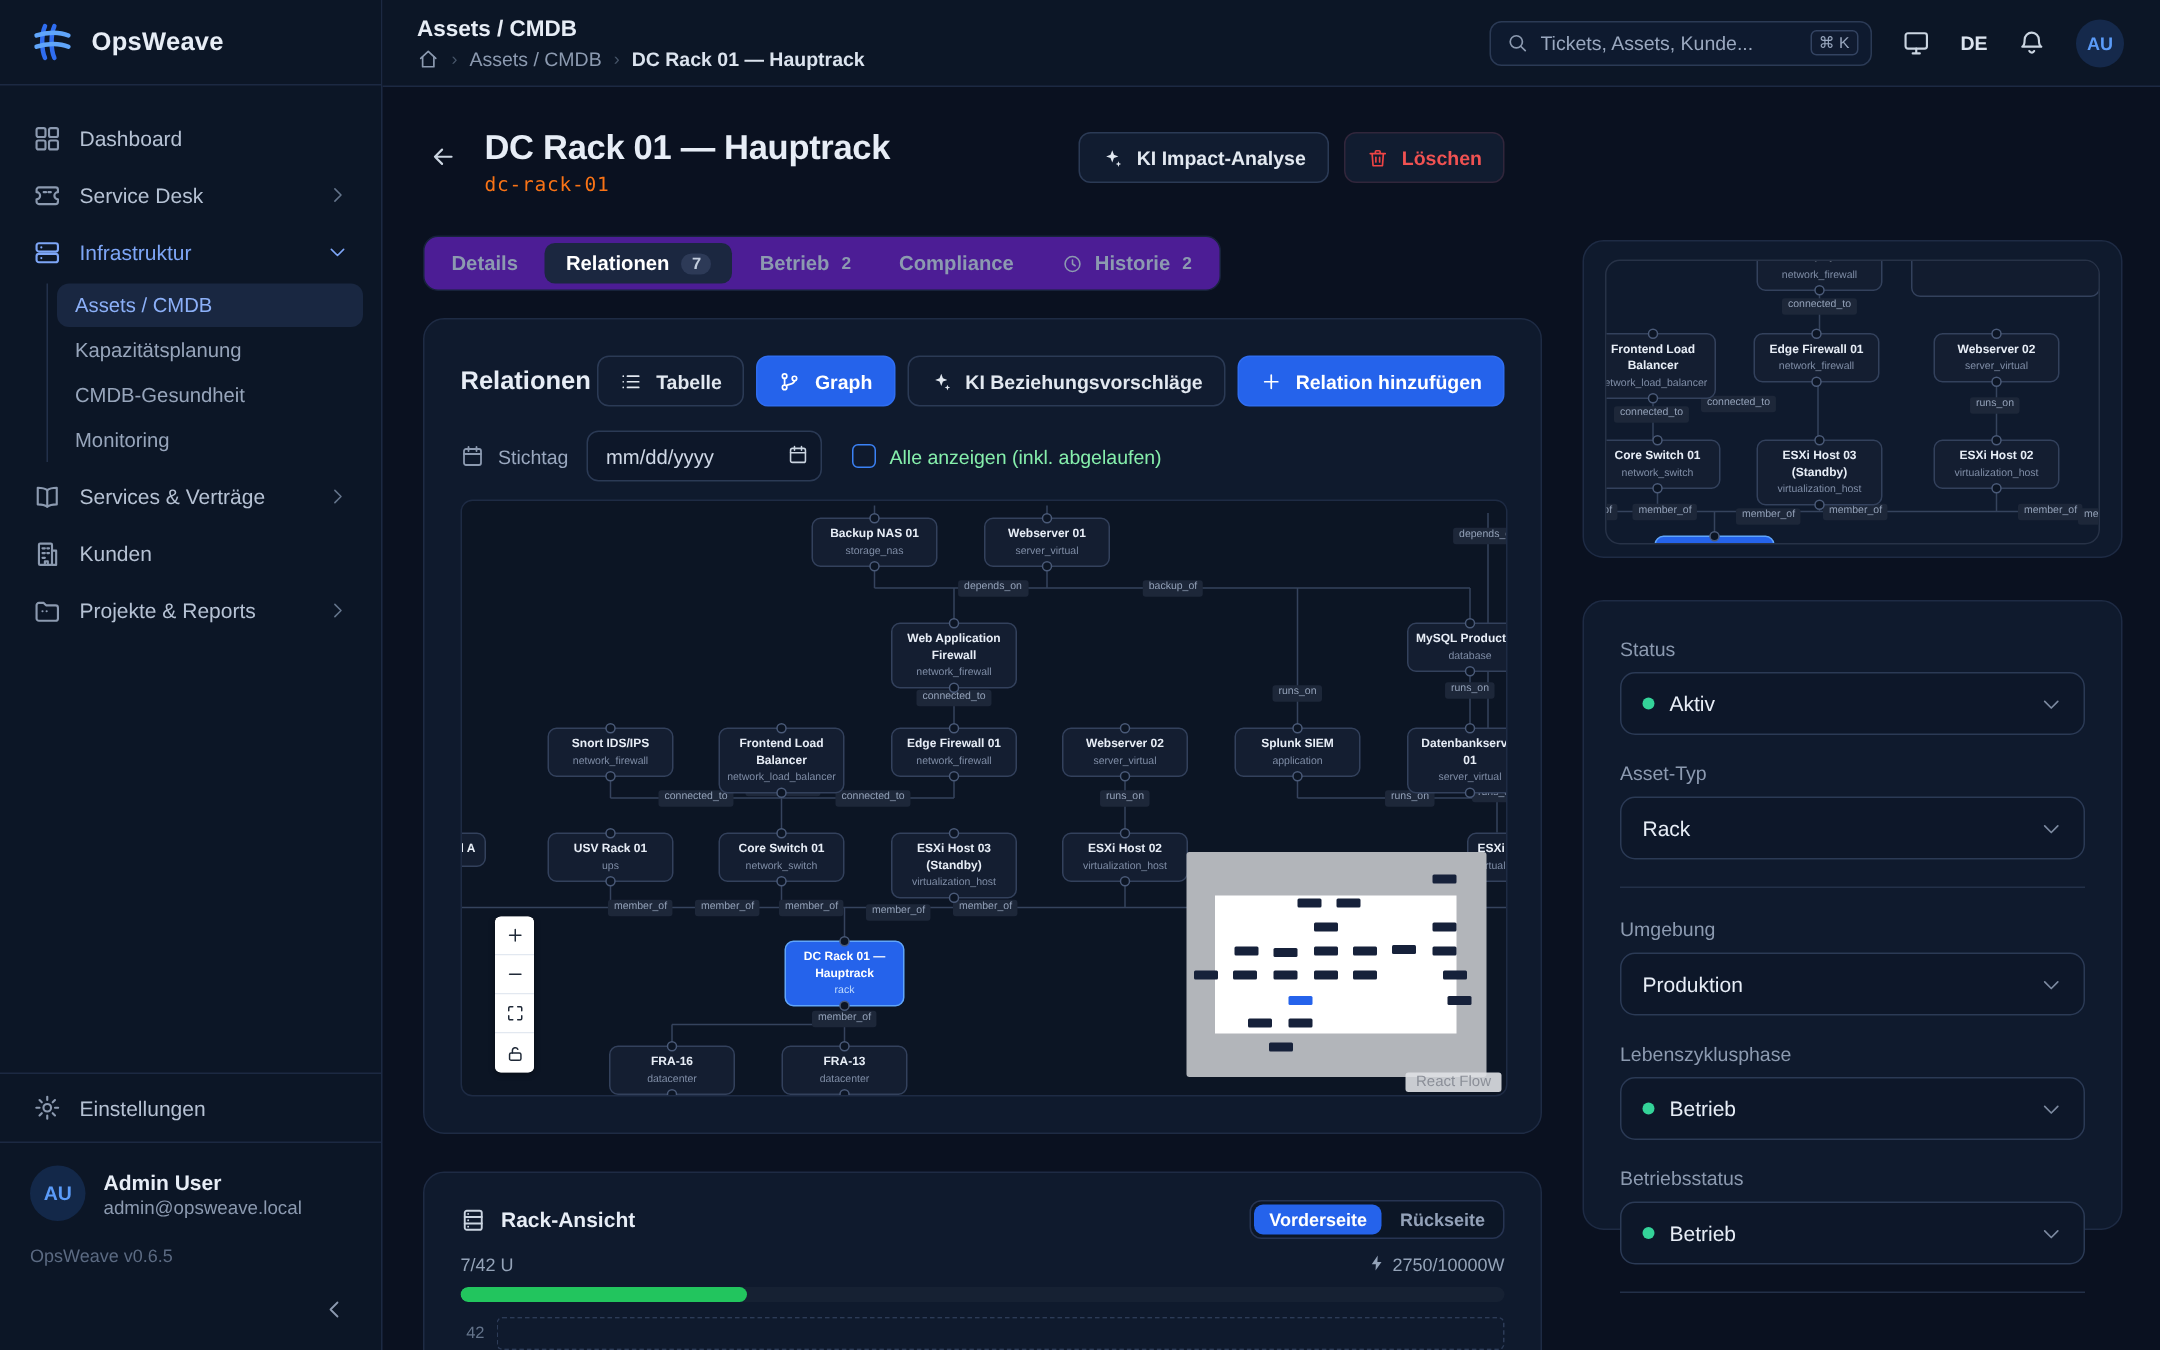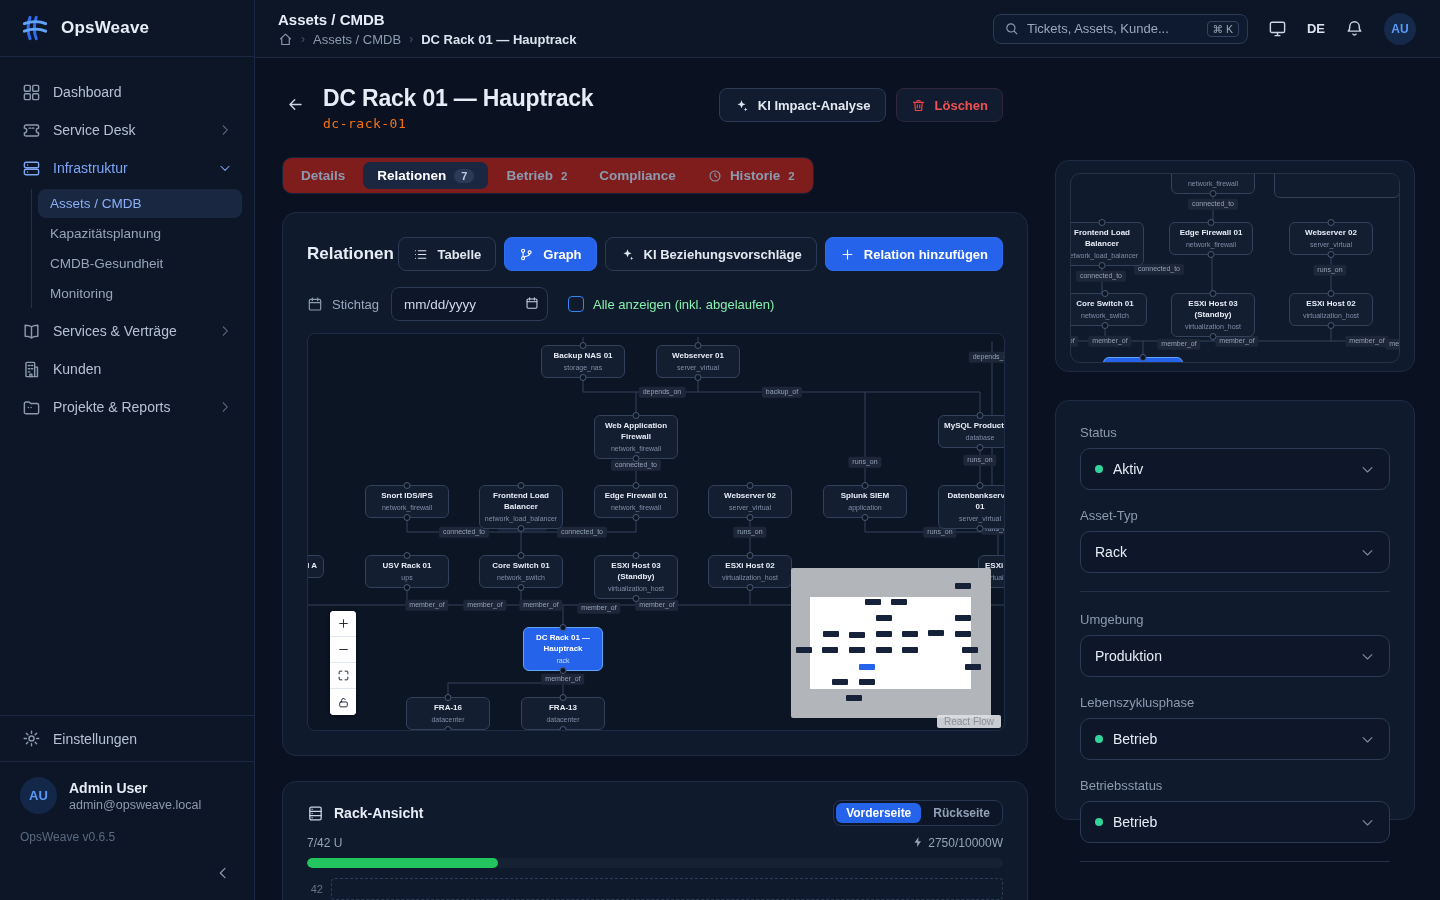--- a/index.html
+++ b/index.html
@@ -80,21 +80,21 @@
 
   .btn { height:34px; display:inline-flex; align-items:center; gap:9px; padding:0 14px;
     border-radius:8px; border:1px solid #2b3a55; background:#111c30; color:#e2e8f0;
     font-size:13px; font-weight:600; cursor:pointer; white-space:nowrap; }
   .btn .bic { width:15px; height:15px; display:flex; }
   .btn .bic svg { width:15px; height:15px; }
   .btn.primary { background:#2563eb; border-color:#2f6df0; color:#fff; }
   .btn.danger { color:#f05252; border-color:#31263b; }
   .btn.danger .bic { color:#ef4444; }
 
-  .tabs { display:inline-flex; gap:4px; background:#7f1d1d; border:1px solid #17233a;
+  .tabs { display:inline-flex; gap:4px; background:#4c1d95; border:1px solid #17233a;
     padding:4px; border-radius:10px; margin-top:26px; }
   .tab { display:flex; align-items:center; gap:8px; padding:6px 14px; border-radius:7px;
     color:#8c9ab0; font-size:13.5px; font-weight:600; cursor:pointer; }
   .tab.active { background:#1b2740; color:#fff; }
   .tab .badge { background:#2d3a57; color:#c3cede; border-radius:999px; font-size:11px; padding:1px 7px; }
   .tab .cnt { font-size:11.5px; color:#8c9ab0; }
   .tab .tic { width:14px; height:14px; display:flex; color:#8c9ab0; }
   .tab .tic svg { width:14px; height:14px; }
 
   .card { background:#0f1a2d; border:1px solid #1e2b44; border-radius:14px; }

